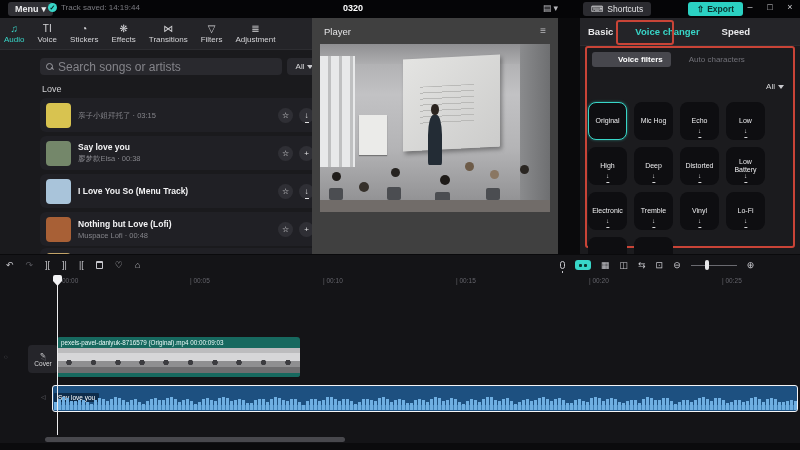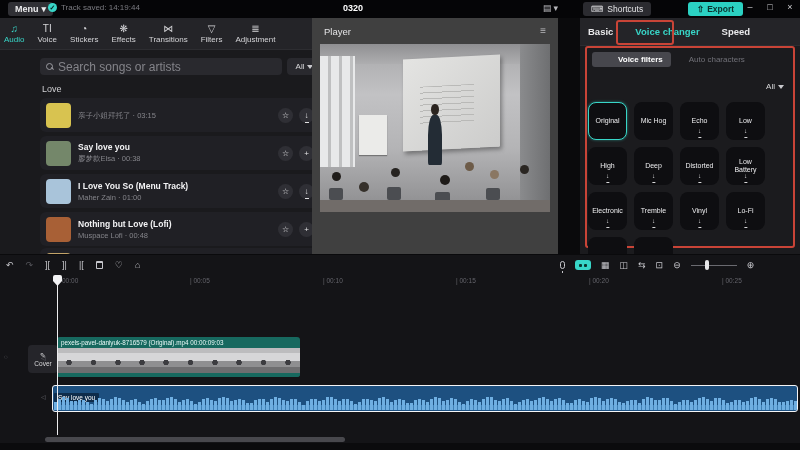--- a/index.html
+++ b/index.html
@@ -237,21 +237,20 @@
         </div>
         <div class="song-actions">
           <span class="circle-btn">☆</span>
           <span class="circle-btn">+</span>
         </div>
       </div>
       <div class="song-row" style="top: 76px;">
         <div class="song-thumb" style="background: rgb(169, 196, 218);"></div>
         <div class="song-meta">
           <div class="song-title">I Love You So (Menu Track)</div>
-          <div class="song-sub">Maher Zain · 01:00</div>
         </div>
         <div class="song-actions">
           <span class="circle-btn">☆</span>
           <span class="circle-btn"><span class="dl-glyph">↓</span></span>
         </div>
       </div>
       <div class="song-row" style="top: 114px;">
         <div class="song-thumb" style="background: rgb(168, 96, 54);"></div>
         <div class="song-meta">
           <div class="song-title">Nothing but Love (Lofi)</div>

